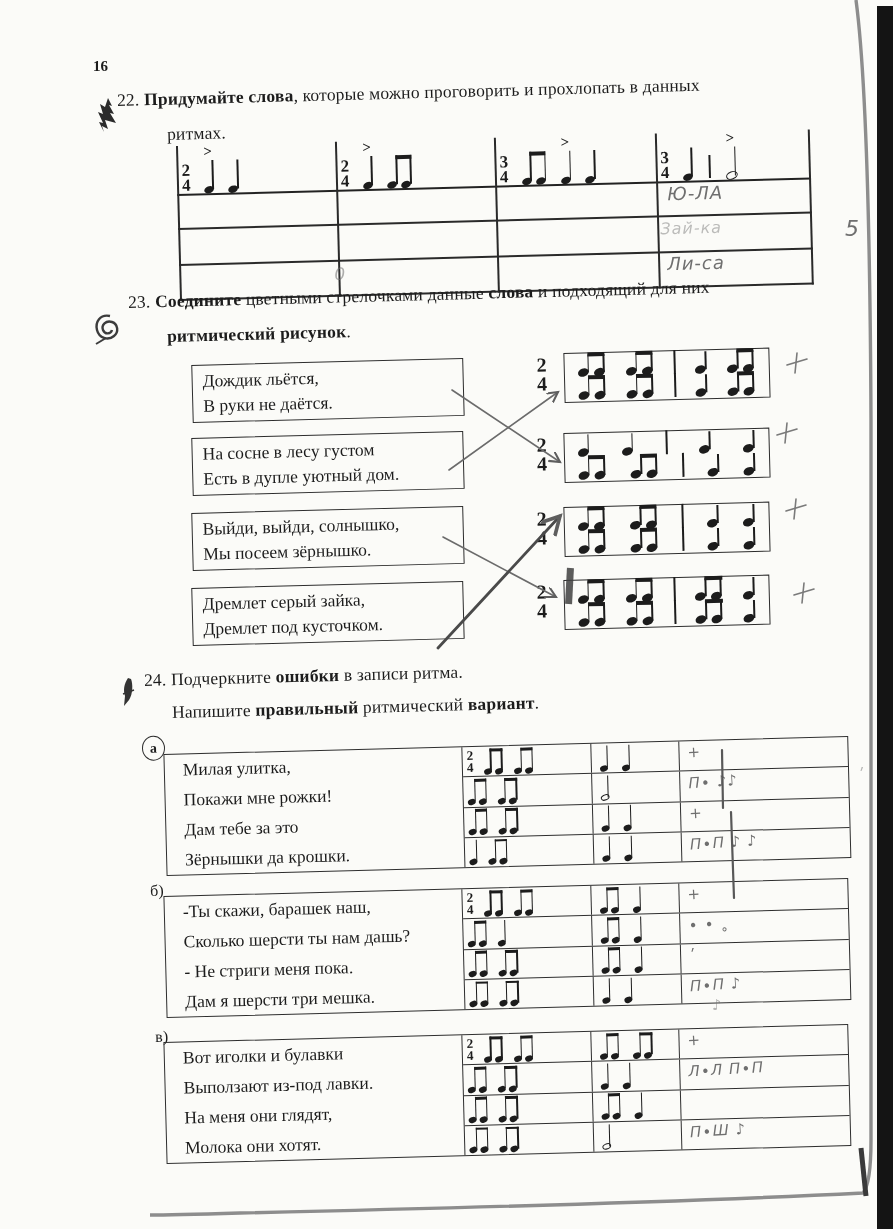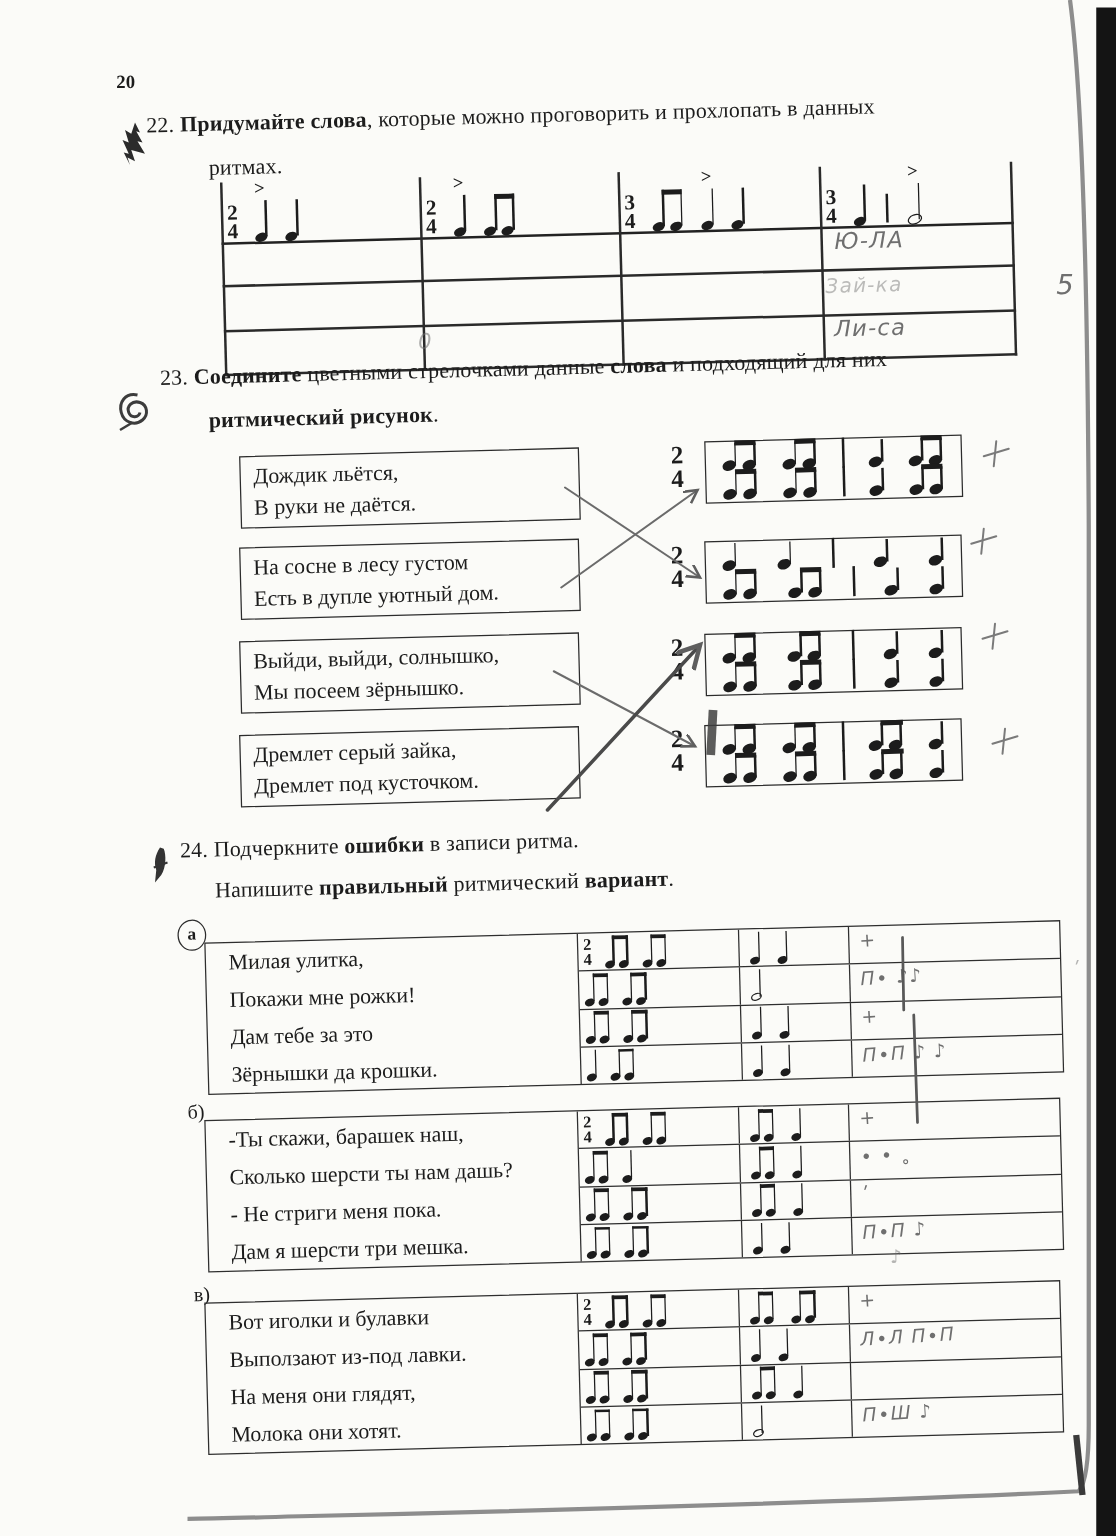--- a/index.html
+++ b/index.html
@@ -57,21 +57,21 @@
   .t24 .m1{width:128px;display:flex;align-items:flex-end;gap:10px;padding:0 2px 2px 4px;box-sizing:border-box;font-size:8.5px}
   .t24 .m2{width:88px;border-left:1.5px solid #2e2e2e;display:flex;align-items:flex-end;gap:13px;
            padding:0 2px 2px 8px;box-sizing:border-box;font-size:8.5px}
   .t24 .corr{flex:1;border-left:1.5px solid #2e2e2e;padding:2px 0 0 8px;font-size:15px}
   .t24 .corr .hw{transform:rotate(-2deg);display:inline-block}
   svg.overlay{position:absolute;left:0;top:0;pointer-events:none}
 </style>
 </head>
 <body>
 
-<div class="abs pgnum" style="left:93px;top:58px">20</div>
+<div class="abs pgnum" style="left:93px;top:58px">16</div>
 
 <span class="abs" style="left:95px;top:96px">
   <svg width="26" height="38">
       <path d="M13,2 L17,10 L14,9 L19,18 L15,17 L21,27 L10,24 L13,33 L7,30 L9,36 L4,26 L8,27 L3,16 L8,18 L5,8 L10,11 Z" fill="#2b2b2b"></path>
     </svg>
 </span>
 <div class="abs booktext tilt" style="left:117px;top:90px">
   <span>22.</span>
   <b>Придумайте слова</b><span>, которые можно проговорить и прохлопать в данных</span>
 </div>

